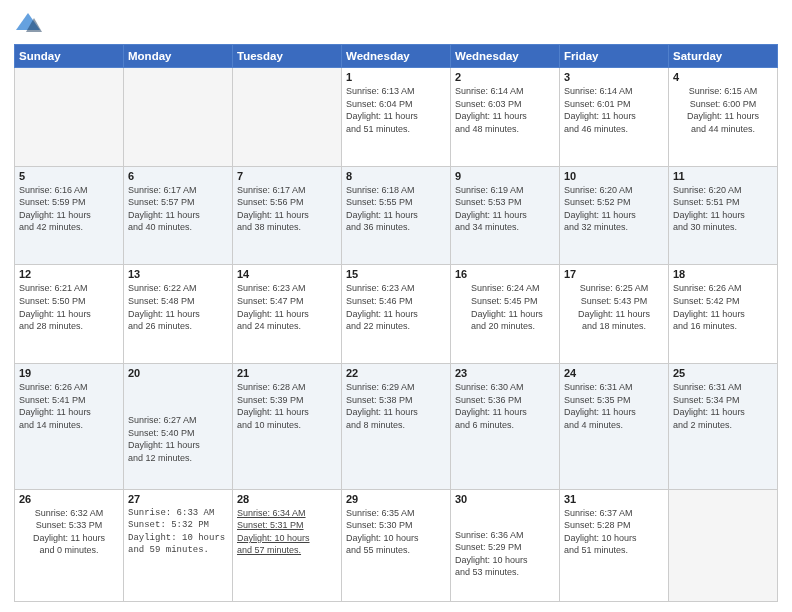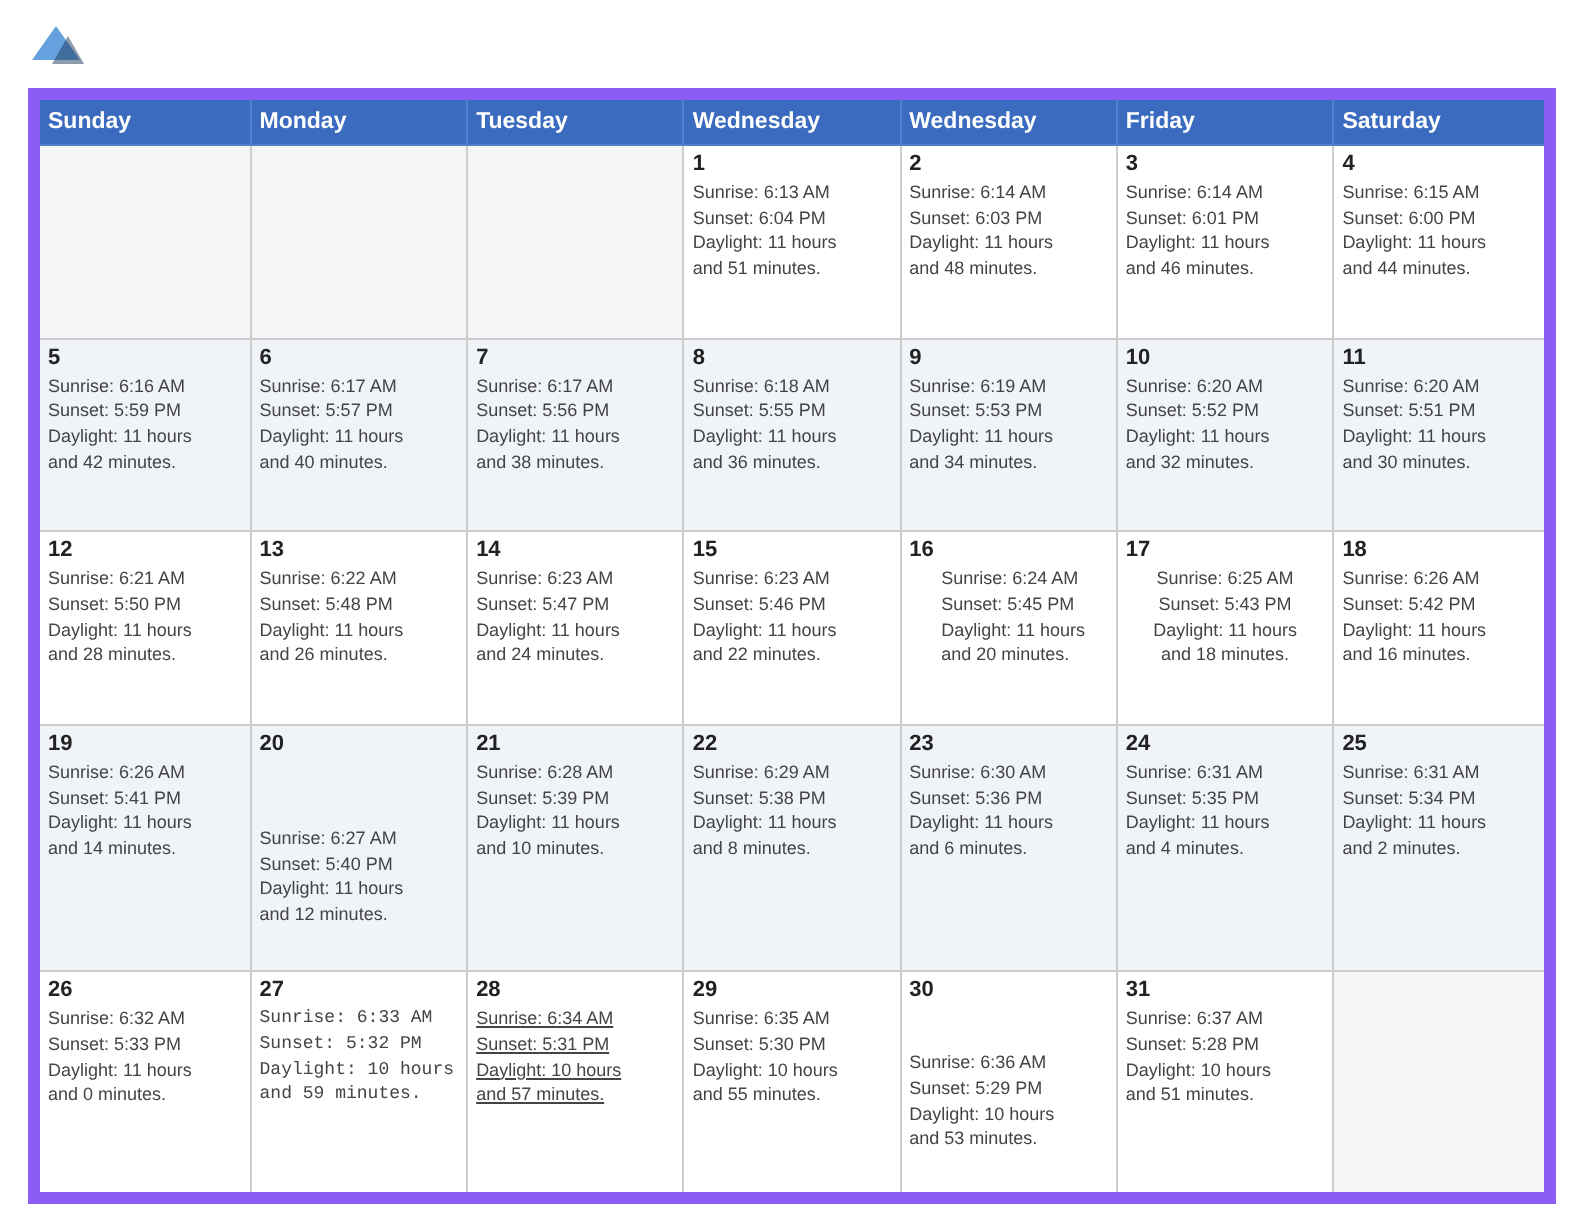--- a/index.html
+++ b/index.html
@@ -49,21 +49,21 @@
       font-weight: bold;
       color: #1a1a1a;
       line-height: 1.1;
     }
     .location {
       font-size: 13px;
       color: #555;
     }
     .calendar {
       flex: 1;
-      border: 6px solid #8b5cf6;
+      border: 1px solid #8b5cf6;
       border-collapse: collapse;
       width: 100%;
       table-layout: fixed;
     }
     .calendar th {
       background: #3a6bbf;
       color: #fff;
       font-size: 11.5px;
       font-weight: bold;
       padding: 5px 4px;
@@ -152,21 +152,21 @@
           </td>
           <td>
             <span class="day-number">3</span>
             <div class="day-info" style="white-space: pre-line;">Sunrise: 6:14 AM
 Sunset: 6:01 PM
 Daylight: 11 hours
 and 46 minutes.</div>
           </td>
           <td>
             <span class="day-number">4</span>
-            <div class="day-info" style="white-space: pre-line;">Sunrise: 6:15 AM
+            <div class="day-info" style="white-space: pre-line; text-align: center;">Sunrise: 6:15 AM
 Sunset: 6:00 PM
 Daylight: 11 hours
 and 44 minutes.</div>
           </td>
         </tr>
         <tr class="row-shaded">
           <td>
             <span class="day-number">5</span>
             <div class="day-info" style="white-space: pre-line;">Sunrise: 6:16 AM
 Sunset: 5:59 PM
@@ -314,21 +314,21 @@
             <span class="day-number">25</span>
             <div class="day-info" style="white-space: pre-line;">Sunrise: 6:31 AM
 Sunset: 5:34 PM
 Daylight: 11 hours
 and 2 minutes.</div>
           </td>
         </tr>
         <tr>
           <td>
             <span class="day-number">26</span>
-            <div class="day-info" style="white-space: pre-line;">Sunrise: 6:32 AM
+            <div class="day-info" style="white-space: pre-line; text-align: center;">Sunrise: 6:32 AM
 Sunset: 5:33 PM
 Daylight: 11 hours
 and 0 minutes.</div>
           </td>
           <td>
             <span class="day-number">27</span>
             <div class="day-info" style="white-space: pre-line; font-family: Liberation Mono, monospace;">Sunrise: 6:33 AM
 Sunset: 5:32 PM
 Daylight: 10 hours
 and 59 minutes.</div>

